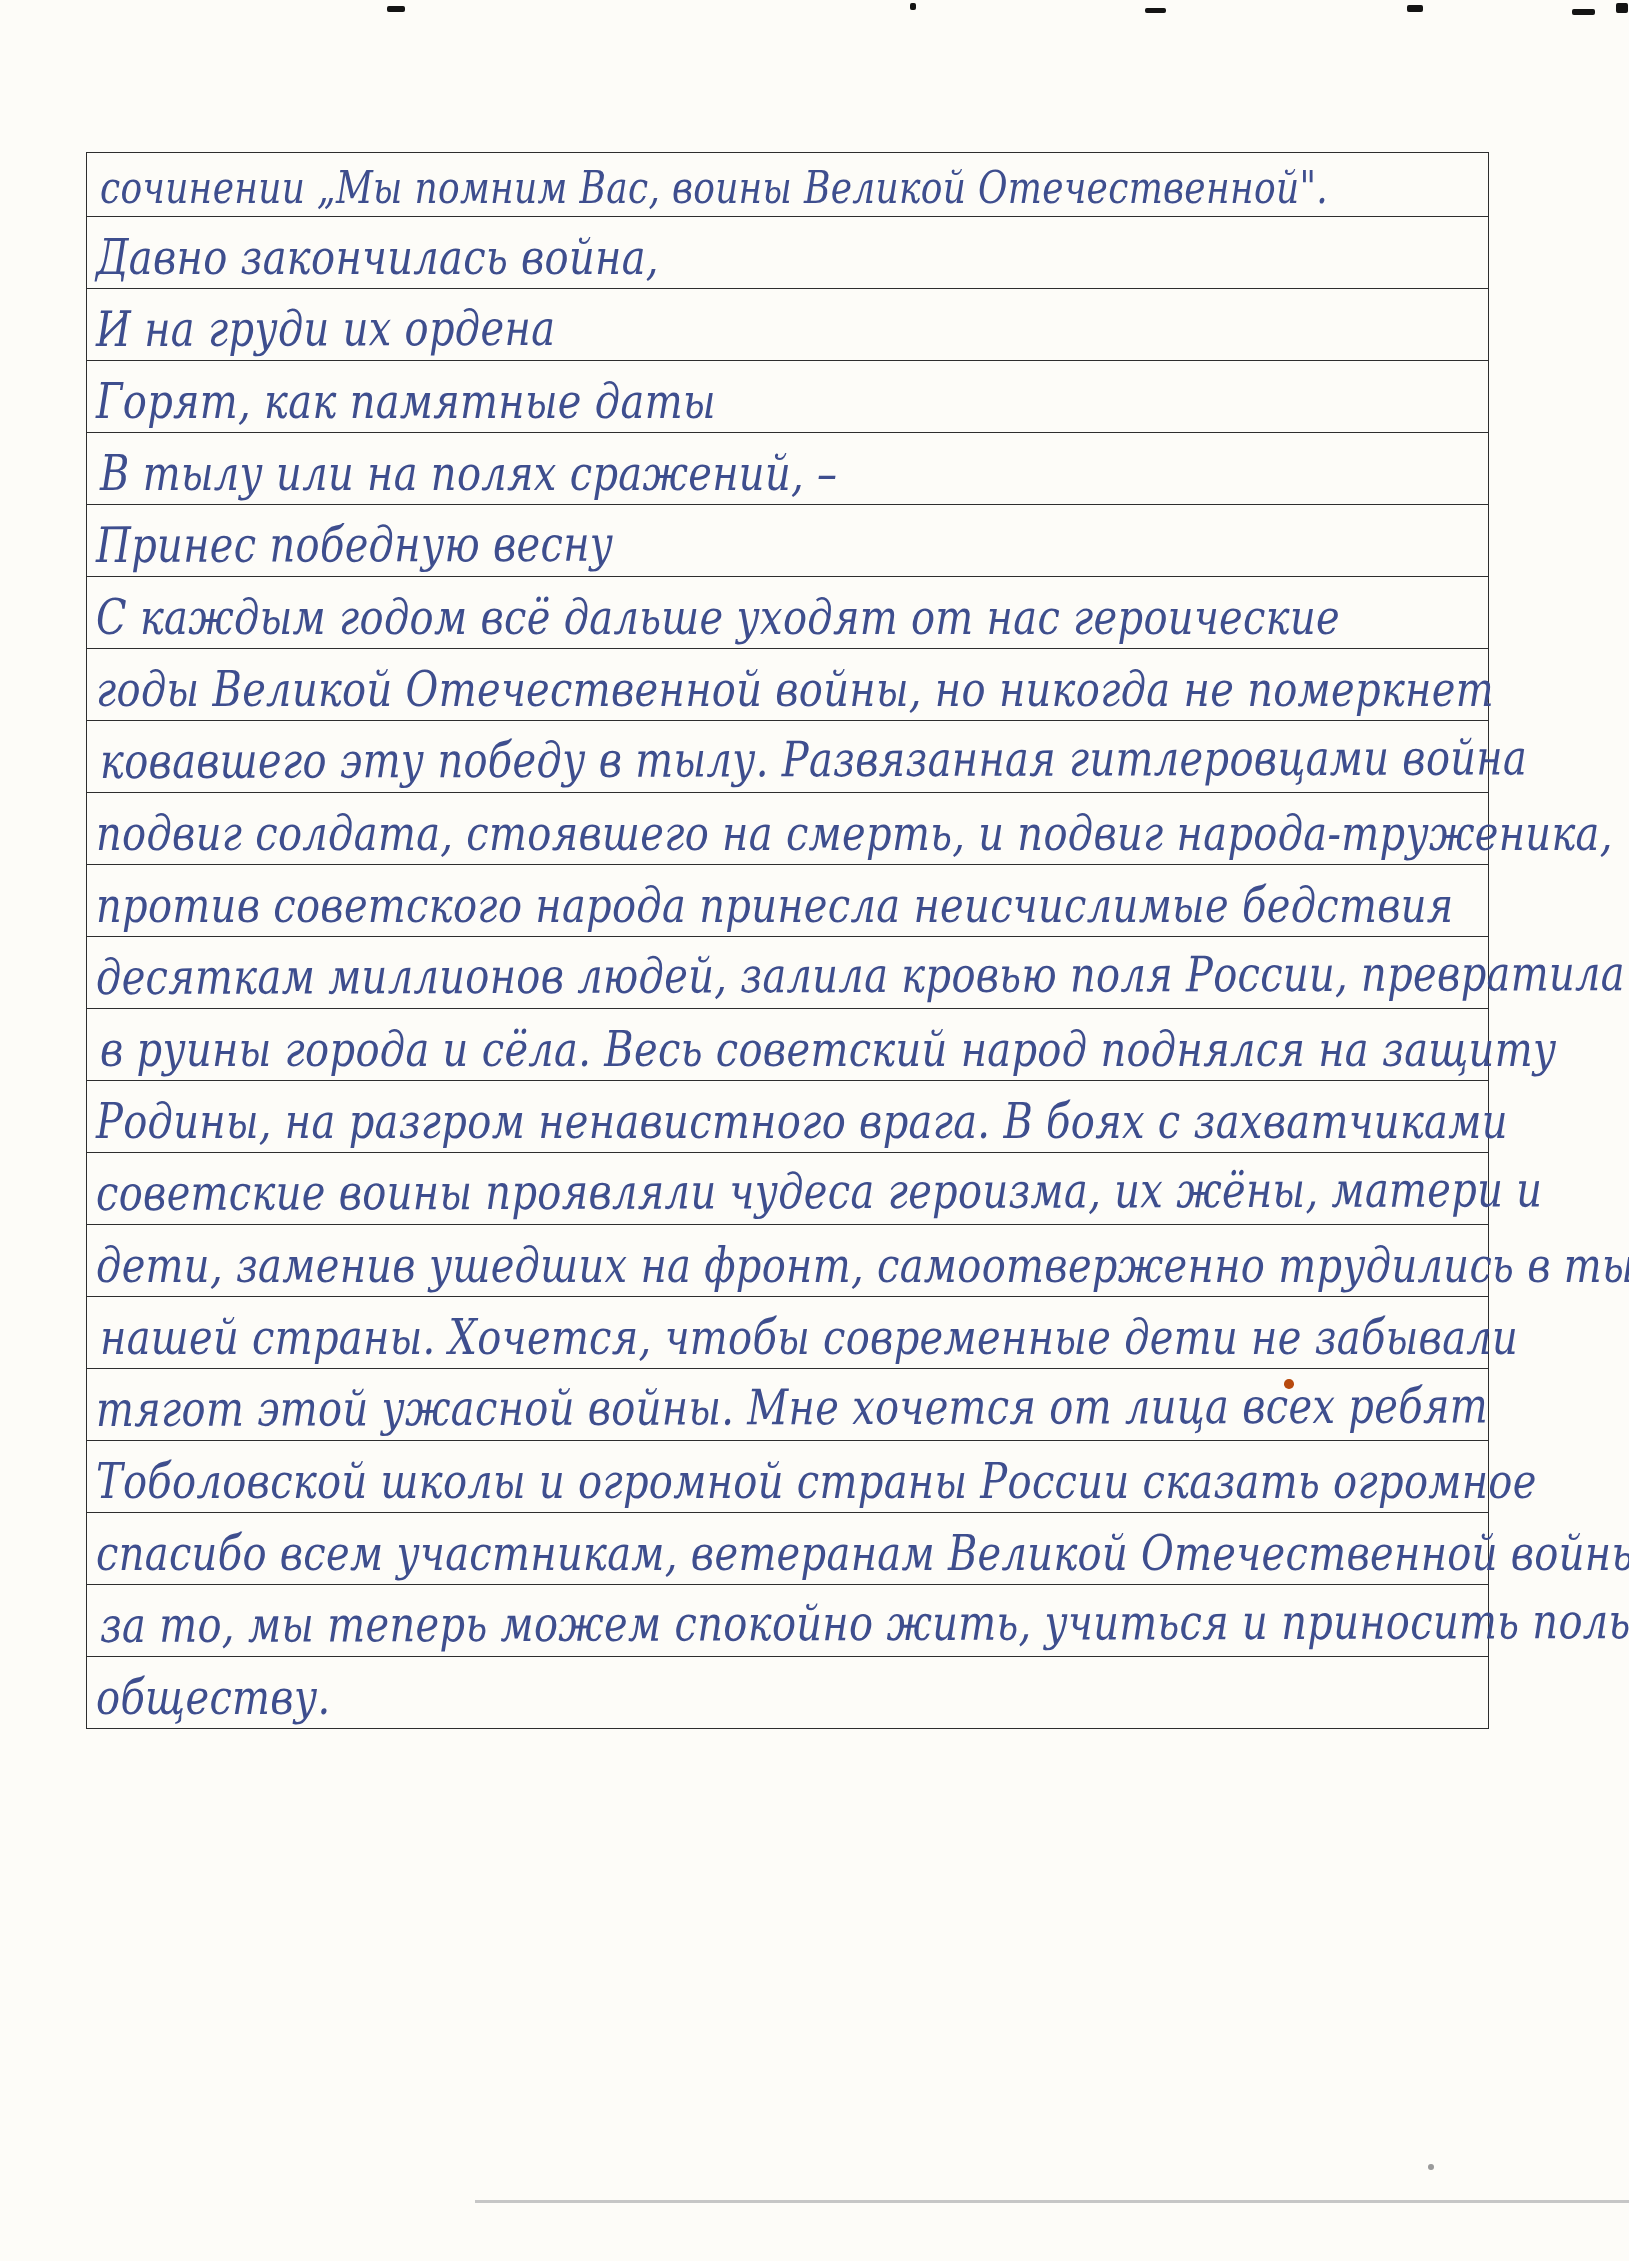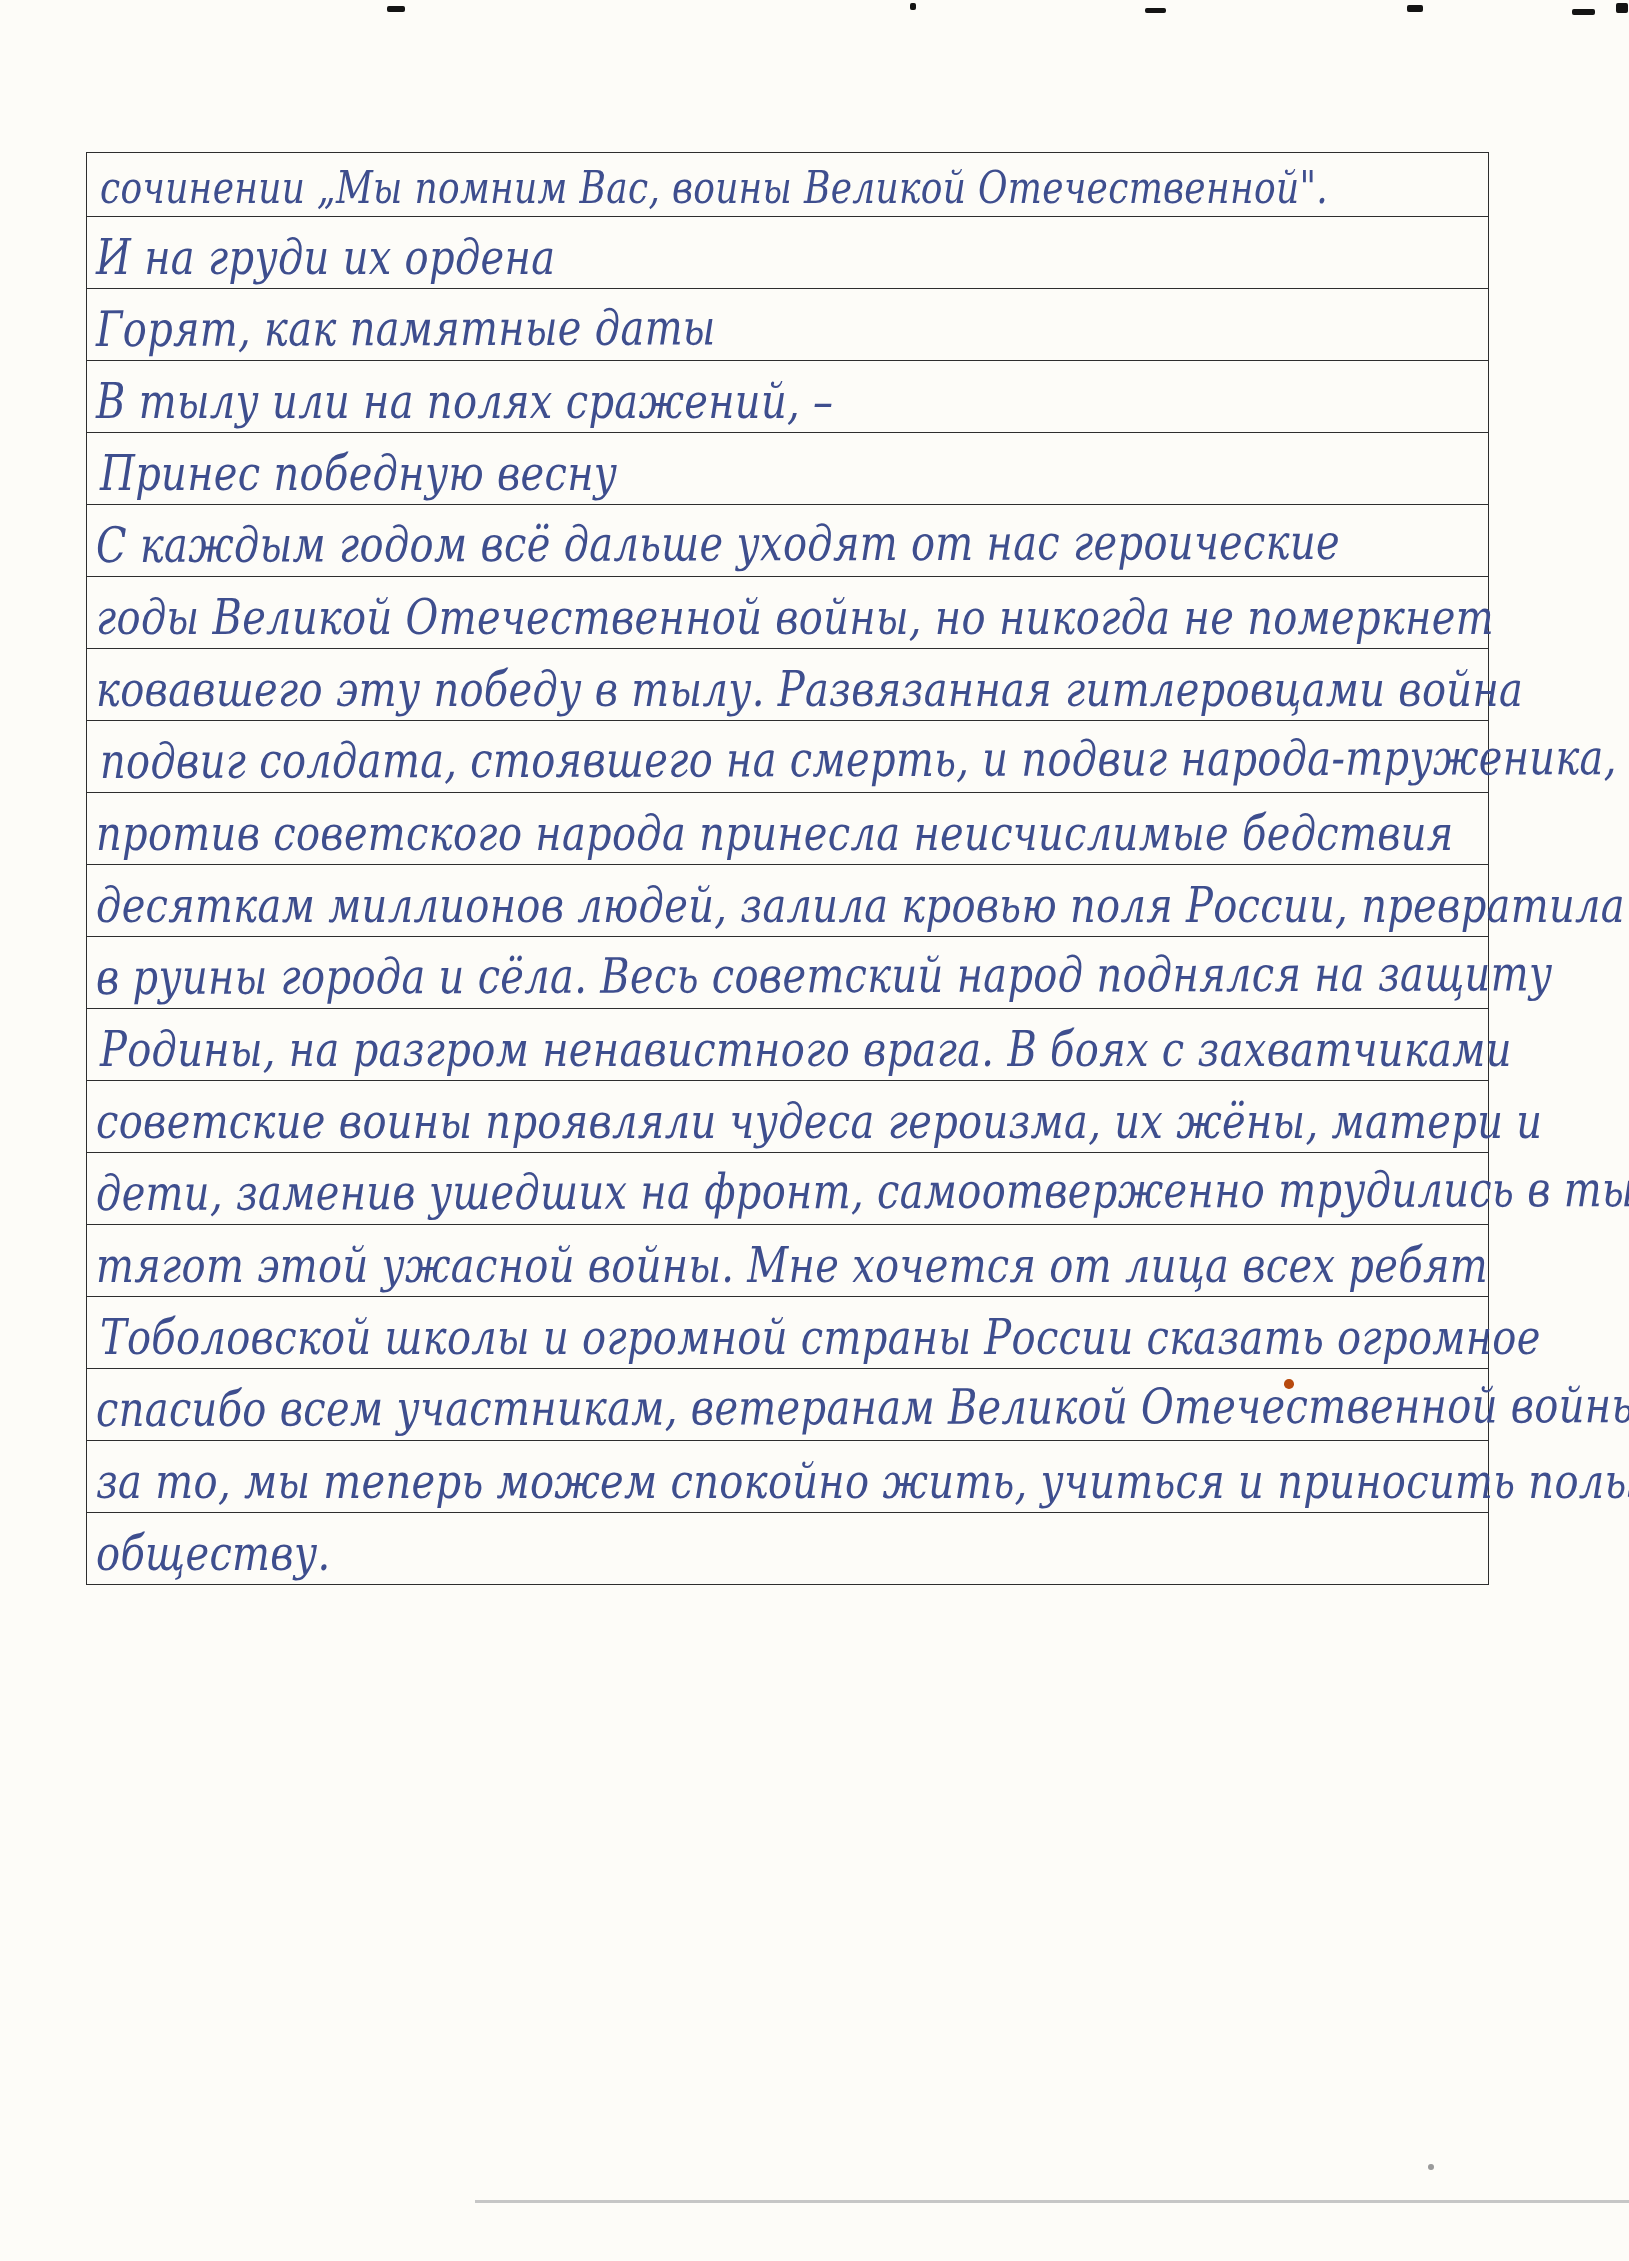--- a/index.html
+++ b/index.html
@@ -88,20 +88,23 @@
   <div class="scan-mark m3"></div>
   <div class="scan-mark m4"></div>
   <div class="scan-mark m5"></div>
   <div class="scan-mark m6"></div>
 
   <div class="frame">
     <div class="row">
         <span class="hw">сочинении „Мы помним Вас, воины Великой Отечественной".</span>
       </div>
     <div class="row">
+        <span class="hw">Давно закончилась война,</span>
+      </div>
+    <div class="row">
         <span class="hw">И на груди их ордена</span>
       </div>
     <div class="row">
         <span class="hw">Горят, как памятные даты</span>
       </div>
     <div class="row">
         <span class="hw">В тылу или на полях сражений, –</span>
       </div>
     <div class="row">
         <span class="hw">Принес победную весну</span>
@@ -130,20 +133,23 @@
     <div class="row">
         <span class="hw">Родины, на разгром ненавистного врага. В боях с захватчиками</span>
       </div>
     <div class="row">
         <span class="hw">советские воины проявляли чудеса героизма, их жёны, матери и</span>
       </div>
     <div class="row">
         <span class="hw">дети, заменив ушедших на фронт, самоотверженно трудились в тылу</span>
       </div>
     <div class="row">
+        <span class="hw">нашей страны. Хочется, чтобы современные дети не забывали</span>
+      </div>
+    <div class="row">
         <span class="hw">тягот этой ужасной войны. Мне хочется от лица всех ребят</span>
       </div>
     <div class="row">
         <span class="hw">Тоболовской школы и огромной страны России сказать огромное</span>
       </div>
     <div class="row">
         <span class="hw">спасибо всем участникам, ветеранам Великой Отечественной войны</span>
       </div>
     <div class="row">
         <span class="hw">за то, мы теперь можем спокойно жить, учиться и приносить пользу</span>

